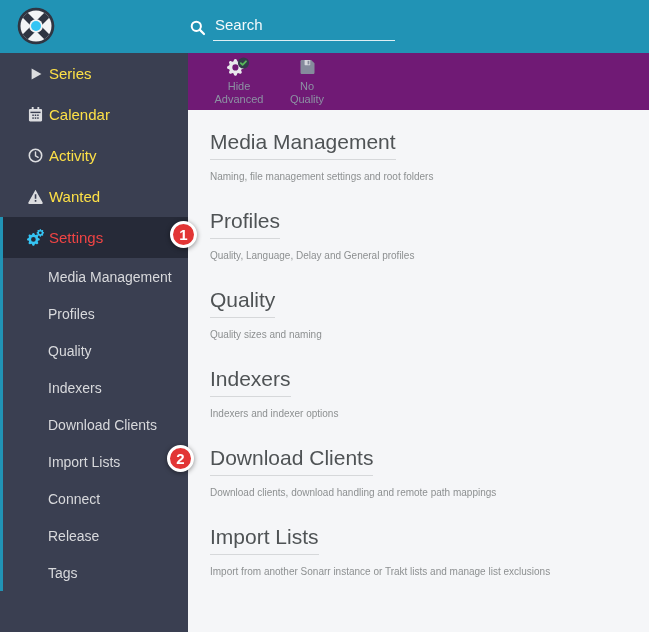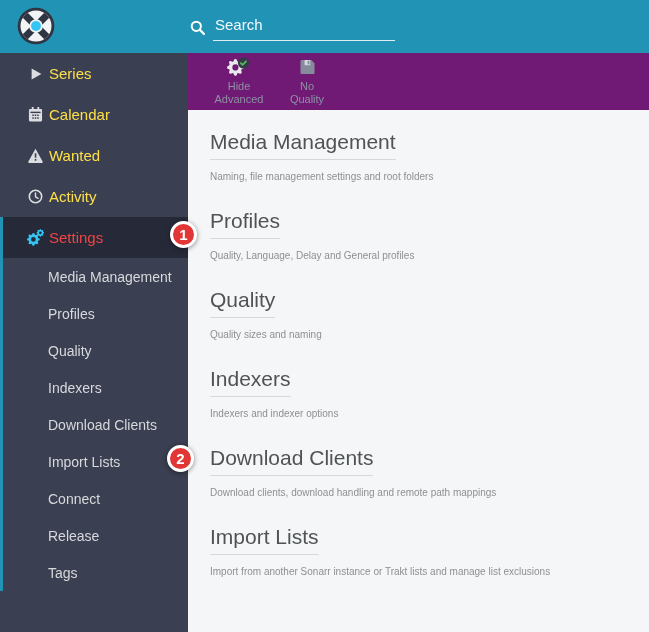--- a/index.html
+++ b/index.html
@@ -143,36 +143,36 @@
         <rect x="7.2" y="11" width="1.6" height="1.6" fill="#3a3f51"></rect>
         <rect x="9.8" y="11" width="1.6" height="1.6" fill="#3a3f51"></rect>
       </svg>
     </span>
     <span>Calendar</span>
   </div>
 
   <div class="nav-item">
     <span class="nicon">
       <svg width="15" height="15" viewBox="0 0 16 16">
+        <circle cx="8" cy="8" r="6.6" fill="none" stroke="currentColor" stroke-width="1.7"></circle>
+        <path d="M8 4.2V8.4l2.8 1.6" fill="none" stroke="currentColor" stroke-width="1.5" stroke-linecap="round"></path>
+      </svg>
+    </span>
+    <span>Activity</span>
+  </div>
+
+  <div class="nav-item">
+    <span class="nicon">
+      <svg width="15" height="15" viewBox="0 0 16 16">
         <path fill="currentColor" d="M8 .8 15.6 14.5a1 1 0 0 1-.9 1.5H1.3a1 1 0 0 1-.9-1.5L8 .8z"></path>
         <rect x="7.2" y="5.6" width="1.7" height="4.8" fill="#3a3f51"></rect>
         <rect x="7.2" y="11.7" width="1.7" height="1.9" fill="#3a3f51"></rect>
       </svg>
     </span>
     <span>Wanted</span>
-  </div>
-
-  <div class="nav-item">
-    <span class="nicon">
-      <svg width="15" height="15" viewBox="0 0 16 16">
-        <circle cx="8" cy="8" r="6.6" fill="none" stroke="currentColor" stroke-width="1.7"></circle>
-        <path d="M8 4.2V8.4l2.8 1.6" fill="none" stroke="currentColor" stroke-width="1.5" stroke-linecap="round"></path>
-      </svg>
-    </span>
-    <span>Activity</span>
   </div>
 
   <div class="nav-item active">
     <span class="nicon">
       <svg width="17" height="17" viewBox="0 0 17 17">
         <g transform="translate(0,4) scale(0.8)" fill="currentColor">
             <use href="#gear-path"></use>
           </g>
         <g transform="translate(9.5,0) scale(0.48)" fill="currentColor">
             <use href="#gear-path"></use>

